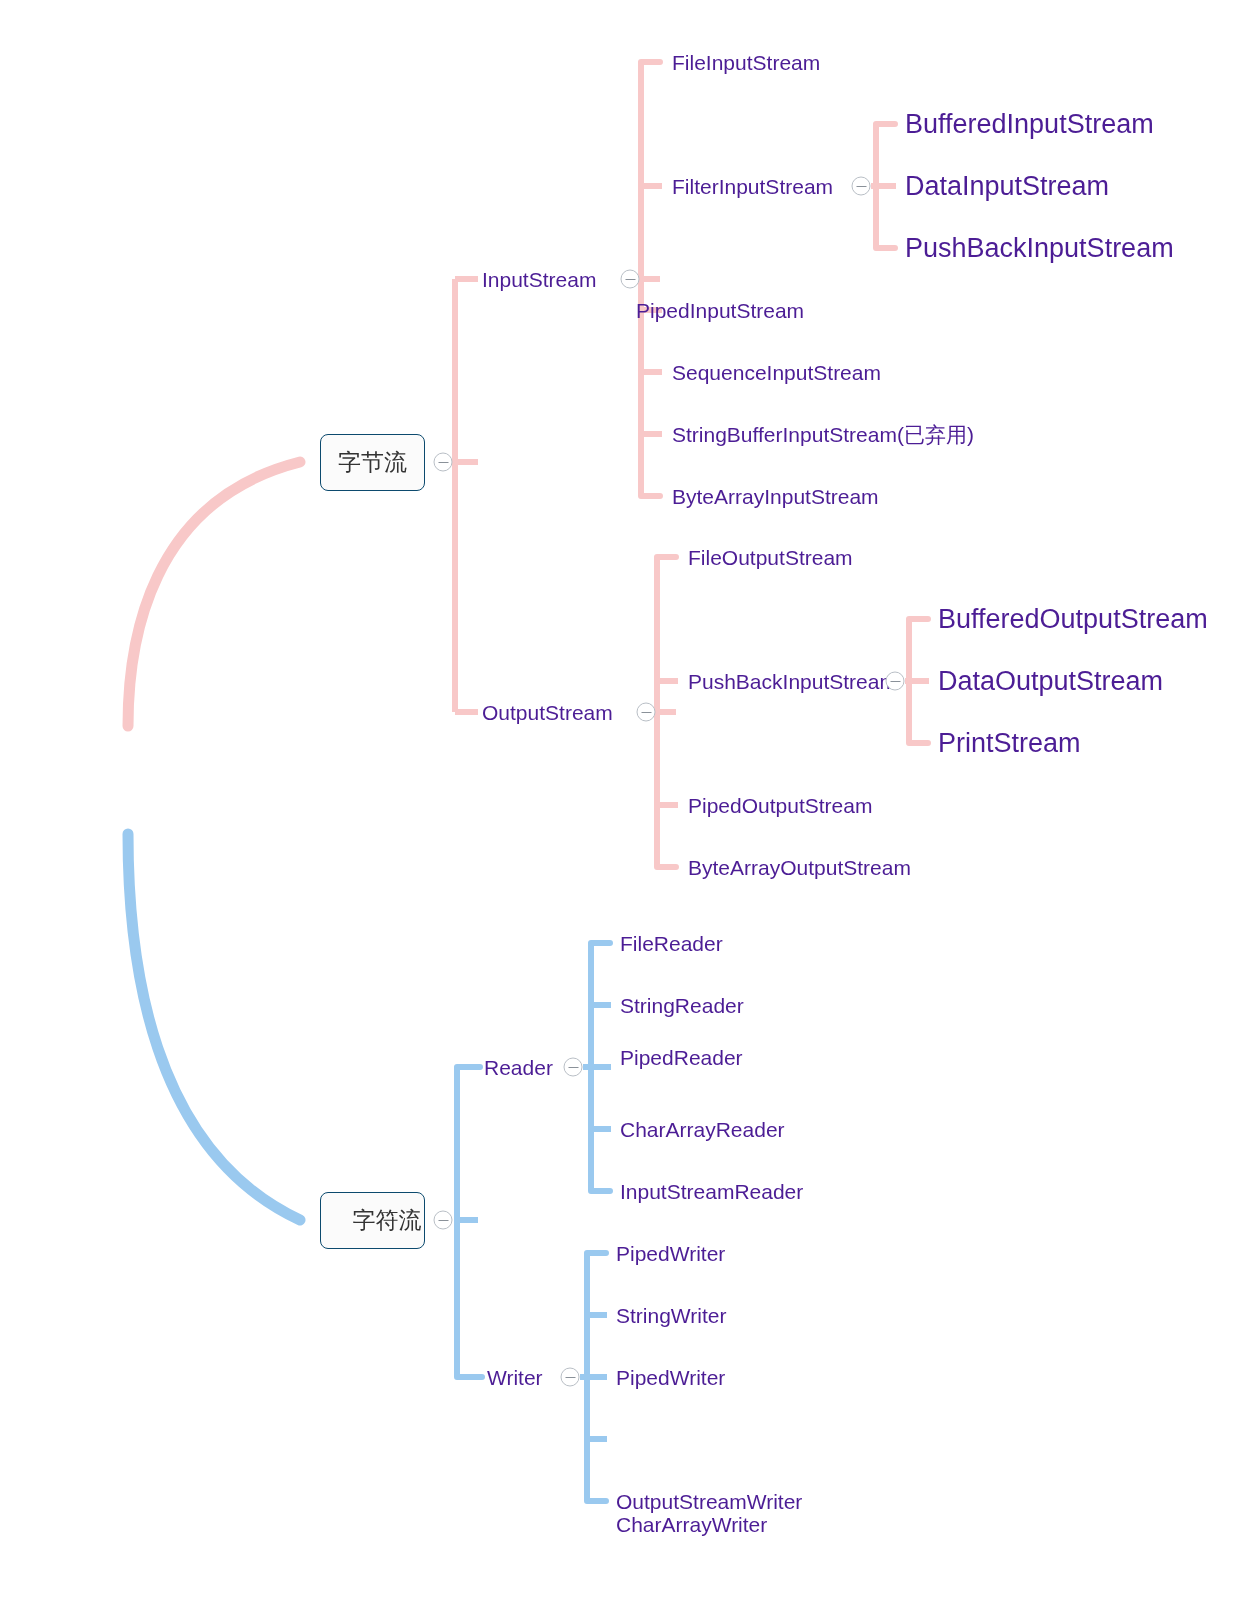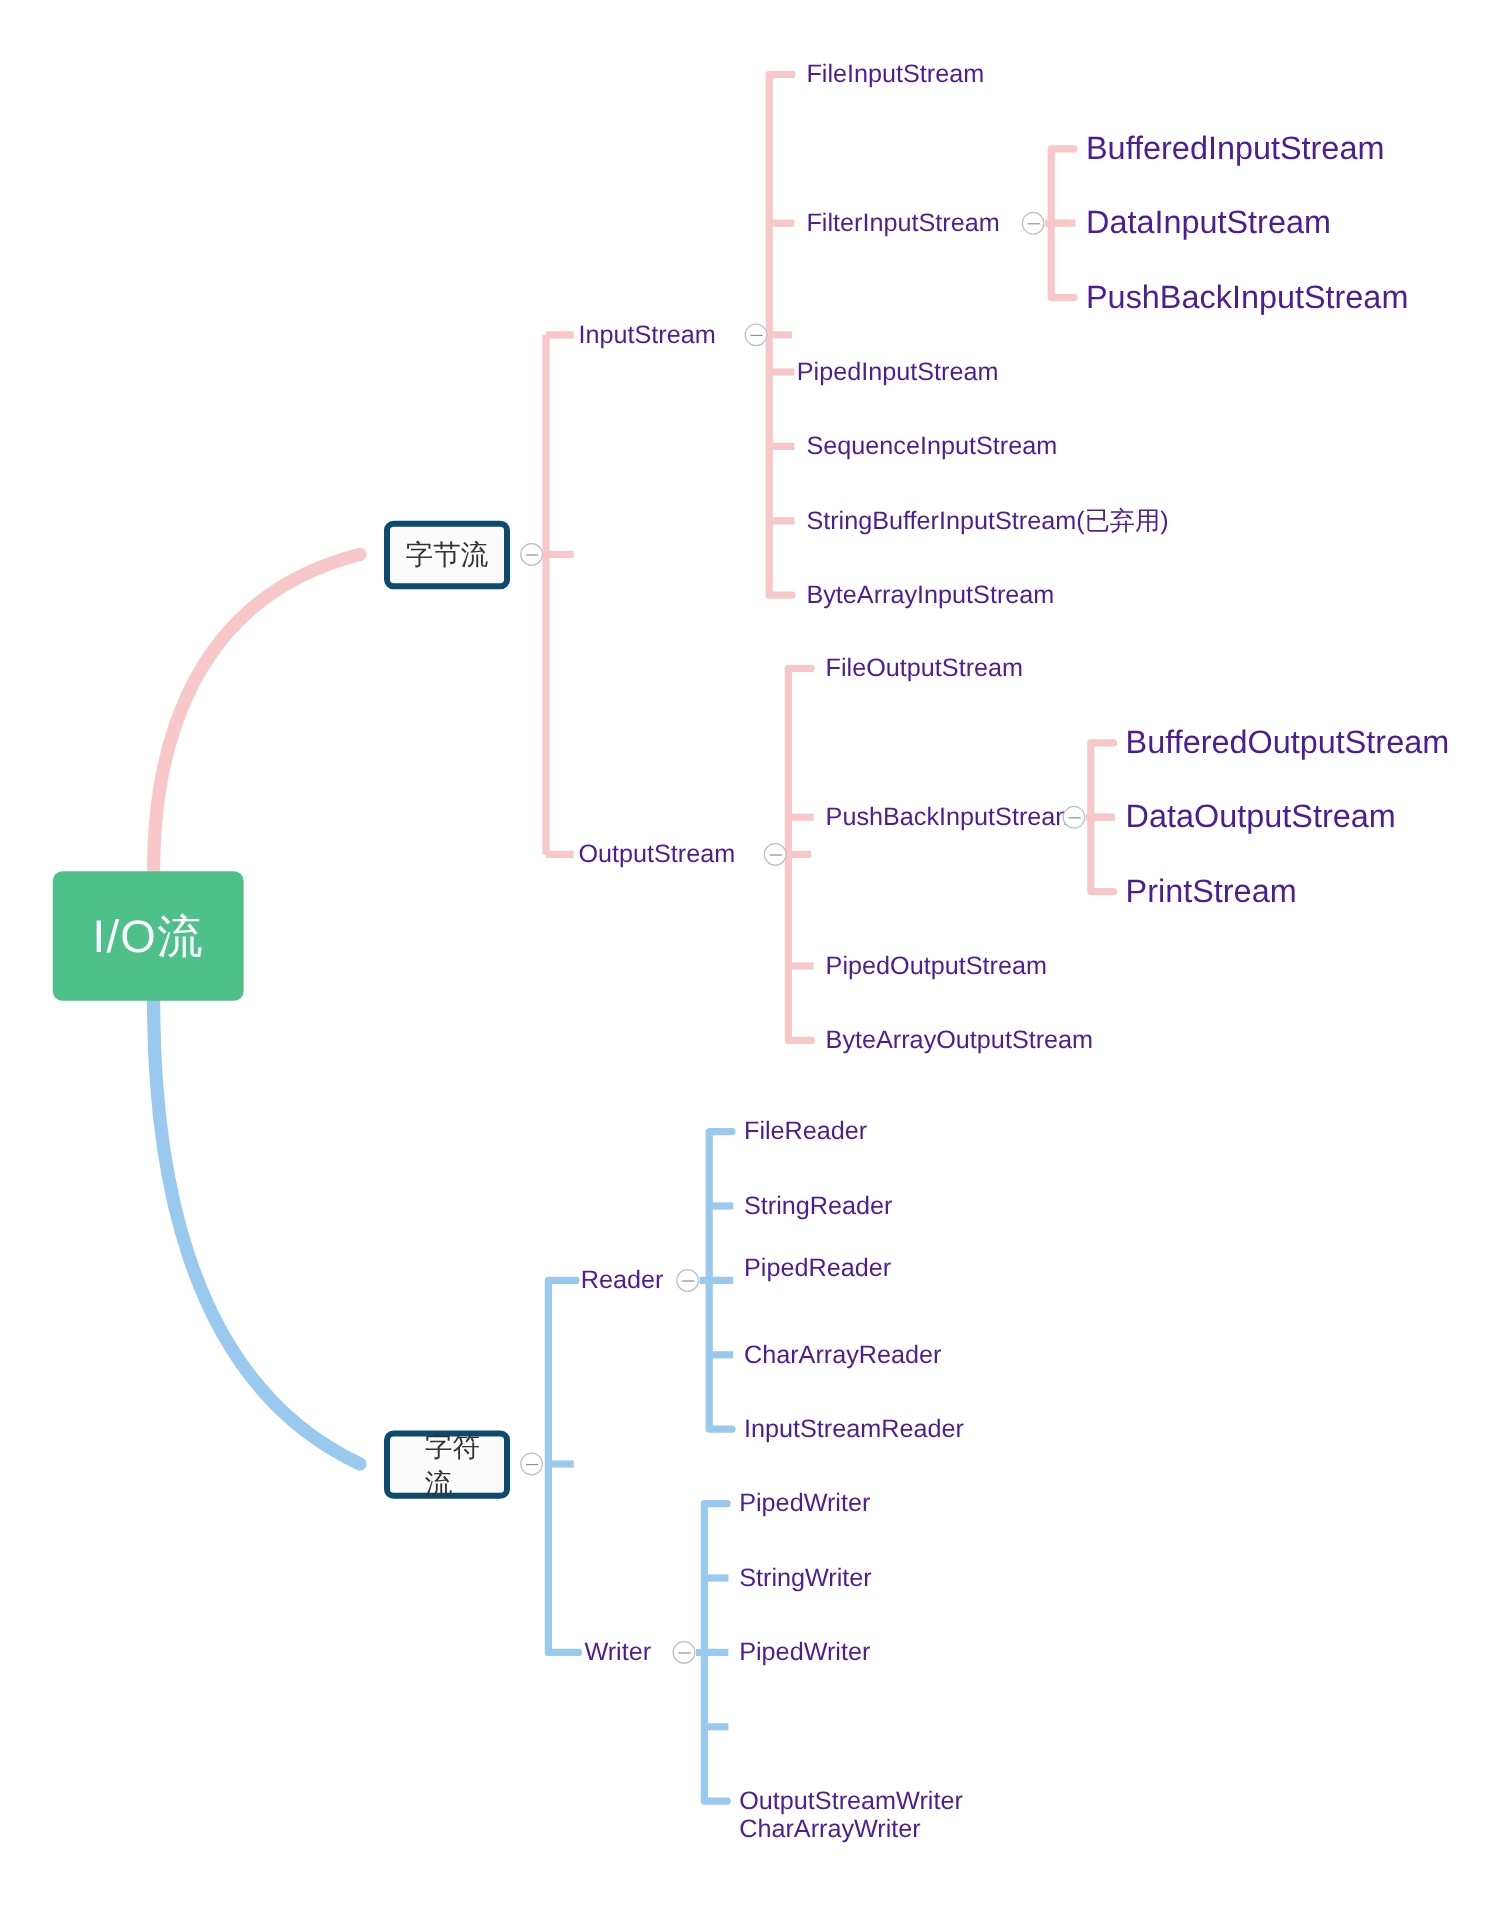--- a/index.html
+++ b/index.html
@@ -38,21 +38,21 @@
     box-sizing: border-box;
   }
 
   
   .box-node {
     position: absolute;
     display: flex;
     align-items: center;
     justify-content: center;
     background: #fbfbfb;
-    border: 5px solid #0c4a6e;
+    border: 1px solid #0c4a6e;
     border-radius: 8px;
     color: #333333;
     font-size: 23px;
     box-sizing: border-box;
   }
 
   
   .text-node {
     position: absolute;
     white-space: nowrap;
@@ -131,42 +131,39 @@
     <path d="M 591 1067 L 611 1067" stroke="#9ac9ef" stroke-width="6" fill="none"></path>
     <path d="M 591 1129 L 611 1129" stroke="#9ac9ef" stroke-width="6" fill="none"></path>
 
     <path d="M 580 1377 L 597 1377" stroke="#9ac9ef" stroke-width="6" fill="none"></path>
     <path d="M 606 1253 L 587 1253 L 587 1501 L 606 1501" stroke="#9ac9ef" stroke-width="6" fill="none" stroke-linejoin="round" stroke-linecap="round"></path>
     <path d="M 587 1315 L 607 1315" stroke="#9ac9ef" stroke-width="6" fill="none"></path>
     <path d="M 587 1377 L 607 1377" stroke="#9ac9ef" stroke-width="6" fill="none"></path>
     <path d="M 587 1439 L 607 1439" stroke="#9ac9ef" stroke-width="6" fill="none"></path>
   </svg>
 
-  <div class="root-node" style="left:44px; top:726px; width:159px; height:108px;">
-    <span>I/O流</span>
-  </div>
 
   <div class="box-node" style="left:320px; top:434px; width:105px; height:57px;">
     <span>字节流</span>
   </div>
   <div class="toggle" style="left:443px; top:462px;"></div>
 
   <div class="text-node lvl2" style="left:482px; top:279px;">
     <span>InputStream</span>
   </div>
   <div class="toggle" style="left:630px; top:279px;"></div>
 
   <div class="text-node lvl3" style="left:672px; top:62px;">
     <span>FileInputStream</span>
   </div>
   <div class="text-node lvl3" style="left:672px; top:186px;">
     <span>FilterInputStream</span>
   </div>
   <div class="toggle" style="left:861px; top:186px;"></div>
-  <div class="text-node lvl3" style="left:664px; top:310px;text-align:right;">
+  <div class="text-node lvl3" style="left:636px; top:310px;text-align:right;">
     <span>PipedInputStream</span>
   </div>
   <div class="text-node lvl3" style="left:672px; top:372px;">
     <span>SequenceInputStream</span>
   </div>
   <div class="text-node lvl3" style="left:672px; top:434px;">
     <span>StringBufferInputStream(已弃用)</span>
   </div>
   <div class="text-node lvl3" style="left:672px; top:496px;">
     <span>ByteArrayInputStream</span>

